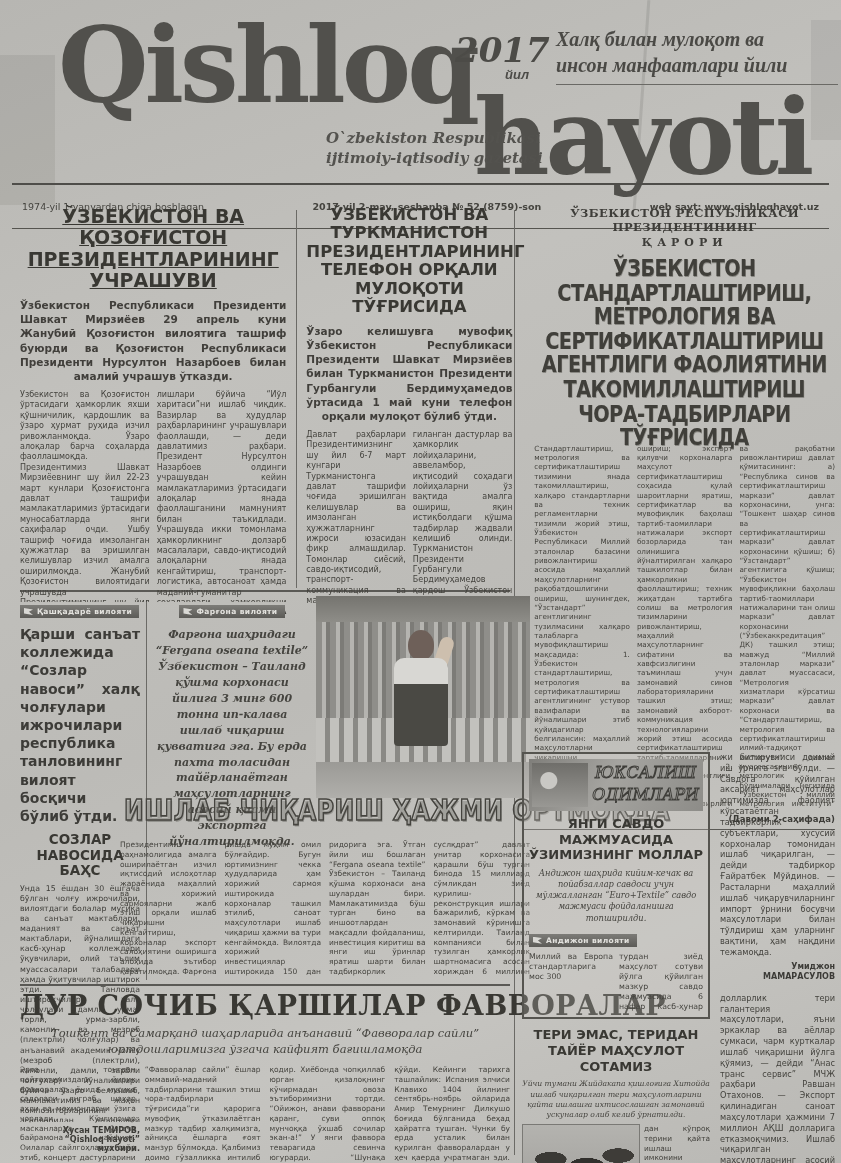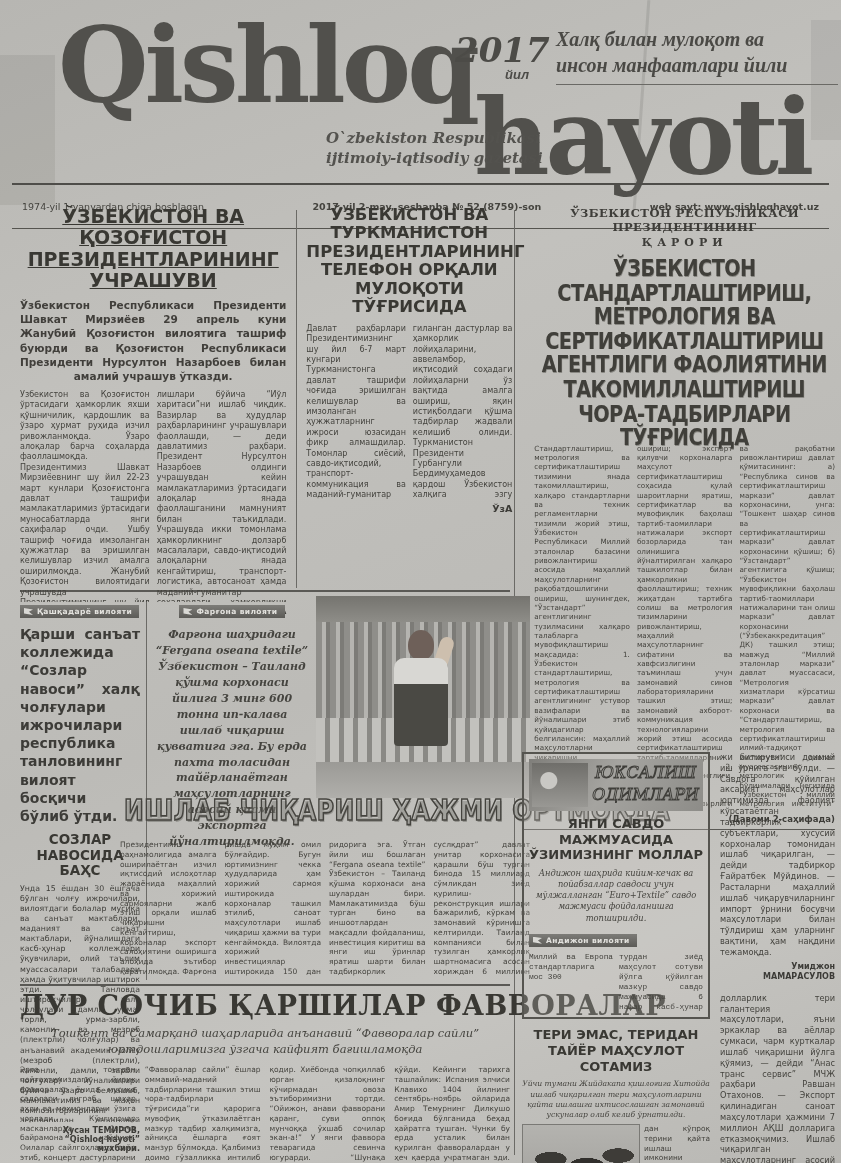--- a/index.html
+++ b/index.html
@@ -86,21 +86,21 @@
   .r-left{width:188px;}
   .r-right{width:115px;font-size:8.2px;line-height:1.32;text-align:justify;color:#44433e;}
   .box{border:2px solid #55544f;padding:5px;background:rgba(210,209,205,.25);}
   .banner{position:relative;height:52px;background:linear-gradient(120deg,#7f7e7a,#a5a4a0 45%,#8d8c88);overflow:hidden;margin-bottom:5px;}
   .banner-photo{position:absolute;left:3px;top:4px;width:56px;height:44px;background:
      radial-gradient(circle at 30% 40%,#c9c8c4 0 8px,transparent 9px),linear-gradient(#6f6e6a,#999894);}
   .banner-text{position:absolute;right:4px;top:3px;text-align:center;font-family:"DejaVu Serif",serif;font-style:italic;font-weight:normal;
                font-size:16px;line-height:1.35;color:rgba(220,219,215,.2);-webkit-text-stroke:1px #3f3e3a;white-space:pre-line;}
   .and-title{font-size:13px;font-weight:bold;text-align:center;line-height:1.2;color:#393833;}
   .and-lead{font-family:"DejaVu Serif",serif;font-style:italic;font-size:8.3px;text-align:center;line-height:1.35;margin:5px 0;color:#45443f;}
-  .and-cols{display:flex;gap:6px;font-family:Liberation Mono, monospace;}
+  .and-cols{display:flex;gap:6px;}
   .and-cols .bcol{font-size:7.8px;height:60px;}
   .teri{margin-top:8px;}
   .teri-title{font-size:13px;font-weight:bold;text-align:center;line-height:1.25;color:#393833;}
   .teri-lead{font-family:"DejaVu Serif",serif;font-style:italic;font-size:7.6px;text-align:center;line-height:1.35;margin:4px 0;color:#45443f;}
   .teri-row{display:flex;gap:6px;}
   .teri-left{width:116px;}
   .shoes-photo{width:116px;height:90px;background:
       radial-gradient(ellipse 26px 12px at 24% 38%,#3a3935 0 60%,transparent 61%),
       radial-gradient(ellipse 30px 14px at 55% 46%,#312f2c 0 60%,transparent 61%),
       radial-gradient(ellipse 26px 12px at 82% 34%,#3e3c38 0 60%,transparent 61%),
@@ -152,20 +152,21 @@
       <div class="lead">Ўзбекистон Республикаси Президенти Шавкат Мирзиёев 29 апрель куни Жанубий Қозоғистон вилоятига ташриф буюрди ва Қозоғистон Республикаси Президенти Нурсултон Назарбоев билан амалий учрашув ўтказди.</div>
       <div class="bodycols">
         <div class="bcol">Ўзбекистон ва Қозоғистон ўртасидаги ҳамкорлик яхши қўшничилик, қардошлик ва ўзаро ҳурмат руҳида изчил ривожланмоқда. Ўзаро алоқалар барча соҳаларда фаоллашмоқда. Президентимиз Шавкат Мирзиёевнинг шу йил 22-23 март кунлари Қозоғистонга давлат ташрифи мамлакатларимиз ўртасидаги муносабатларда янги саҳифалар очди. Ушбу ташриф чоғида имзоланган ҳужжатлар ва эришилган келишувлар изчил амалга оширилмоқда. Жанубий Қозоғистон вилоятидаги учрашувда Президентимизнинг шу йил март ойида Қозоғистонга давлат ташрифи давомида мамлакатларимиз ўртасида эришилган келишувларни амалга ошириш жараёни муҳокама қилинди. Президентимиз Шавкат Мирзиёев ўзаро учрашувлар мунтазамлик касб этгани давлатлараро муносабатлар самарадорлигини янада оширишда муҳим омил бўлаётганини таъкидлади. — Жорий йил март ойидаги Қозоғистонга ташрифимиздан сўнг ўзаро ҳамкорлигимизнинг барча йўна-</div>
         <div class="bcol">лишлари бўйича “Йўл харитаси”ни ишлаб чиқдик. Вазирлар ва ҳудудлар раҳбарларининг учрашувлари фаоллашди, — деди давлатимиз раҳбари. Президент Нурсултон Назарбоев олдинги учрашувдан кейин мамлакатларимиз ўртасидаги алоқалар янада фаоллашганини мамнуният билан таъкидлади. Учрашувда икки томонлама ҳамкорликнинг долзарб масалалари, савдо-иқтисодий алоқаларни янада кенгайтириш, транспорт-логистика, автосаноат ҳамда маданий-гуманитар соҳалардаги ҳамкорликни алоҳида таъкидладилар. 2017 йилнинг дастлабки уч ойида ўзаро товар айирбошлаш 37 фоизга кўпайди, — деди Қозоғистон Президенти. Президент Шавкат Мирзиёев Президент Нурсултон Назарбоевга ушбу учрашув учун миннатдорчилик изҳор этди. Давлат раҳбарлари Ўзбекистон — Қозоғистон ҳамкорлигининг келгусидаги истиқболлари юзасидан фикр алмашдилар.</div>
       </div>
       <div class="sign">ЎзА</div>
     </div>
 
     <div class="art2">
       <div class="headline">ЎЗБЕКИСТОН ВА ТУРКМАНИСТОН ПРЕЗИДЕНТЛАРИНИНГ ТЕЛЕФОН ОРҚАЛИ МУЛОҚОТИ ТЎҒРИСИДА</div>
+      <div class="lead">Ўзаро келишувга мувофиқ Ўзбекистон Республикаси Президенти Шавкат Мирзиёев билан Туркманистон Президенти Гурбангули Бердимуҳамедов ўртасида 1 май куни телефон орқали мулоқот бўлиб ўтди.</div>
       <div class="bodycols">
         <div class="bcol">Давлат раҳбарлари Президентимизнинг шу йил 6-7 март кунгари Туркманистонга давлат ташрифи чоғида эришилган келишувлар ва имзоланган ҳужжатларнинг ижроси юзасидан фикр алмашдилар. Томонлар сиёсий, савдо-иқтисодий, транспорт-коммуникация ва маданий-гуманитар соҳалар бўйича давлатларимиз ўртасидаги даражадаги алоқалар изчил ривожланаётганини мамнуният билан қайд этдилар. Бугунги кунда агросаноат комплексидаги, темир йўл тизимини таъмирлаш ва модернизация қилиш ва бошқа соҳалардаги савдо шартномалари ва қўшма кооперация лойиҳалари кенг кўламда амалга оширилмоқда. Давлат раҳбарлари бел-</div>
         <div class="bcol">гиланган дастурлар ва ҳамкорлик лойиҳаларини, аввеламбор, иқтисодий соҳадаги лойиҳаларни ўз вақтида амалга ошириш, яқин истиқболдаги қўшма тадбирлар жадвали келишиб олинди. Туркманистон Президенти Гурбангули Бердимуҳамедов қардош Ўзбекистон халқига эзгу истакларини билдирди. Суҳбат Ўзбекистон — Туркманистон муносабатларига хос самимий ва дўстона, ўзаро англашув, ҳурмат ва яқин қўшничилик руҳида ўтди.</div>
       </div>
       <div class="sign">ЎзА</div>
     </div>
 
     <div class="art3 art3-end">
       <div class="art3-eyebrow">ЎЗБЕКИСТОН РЕСПУБЛИКАСИ ПРЕЗИДЕНТИНИНГ</div>
       <div class="art3-eyebrow2">ҚАРОРИ</div>

